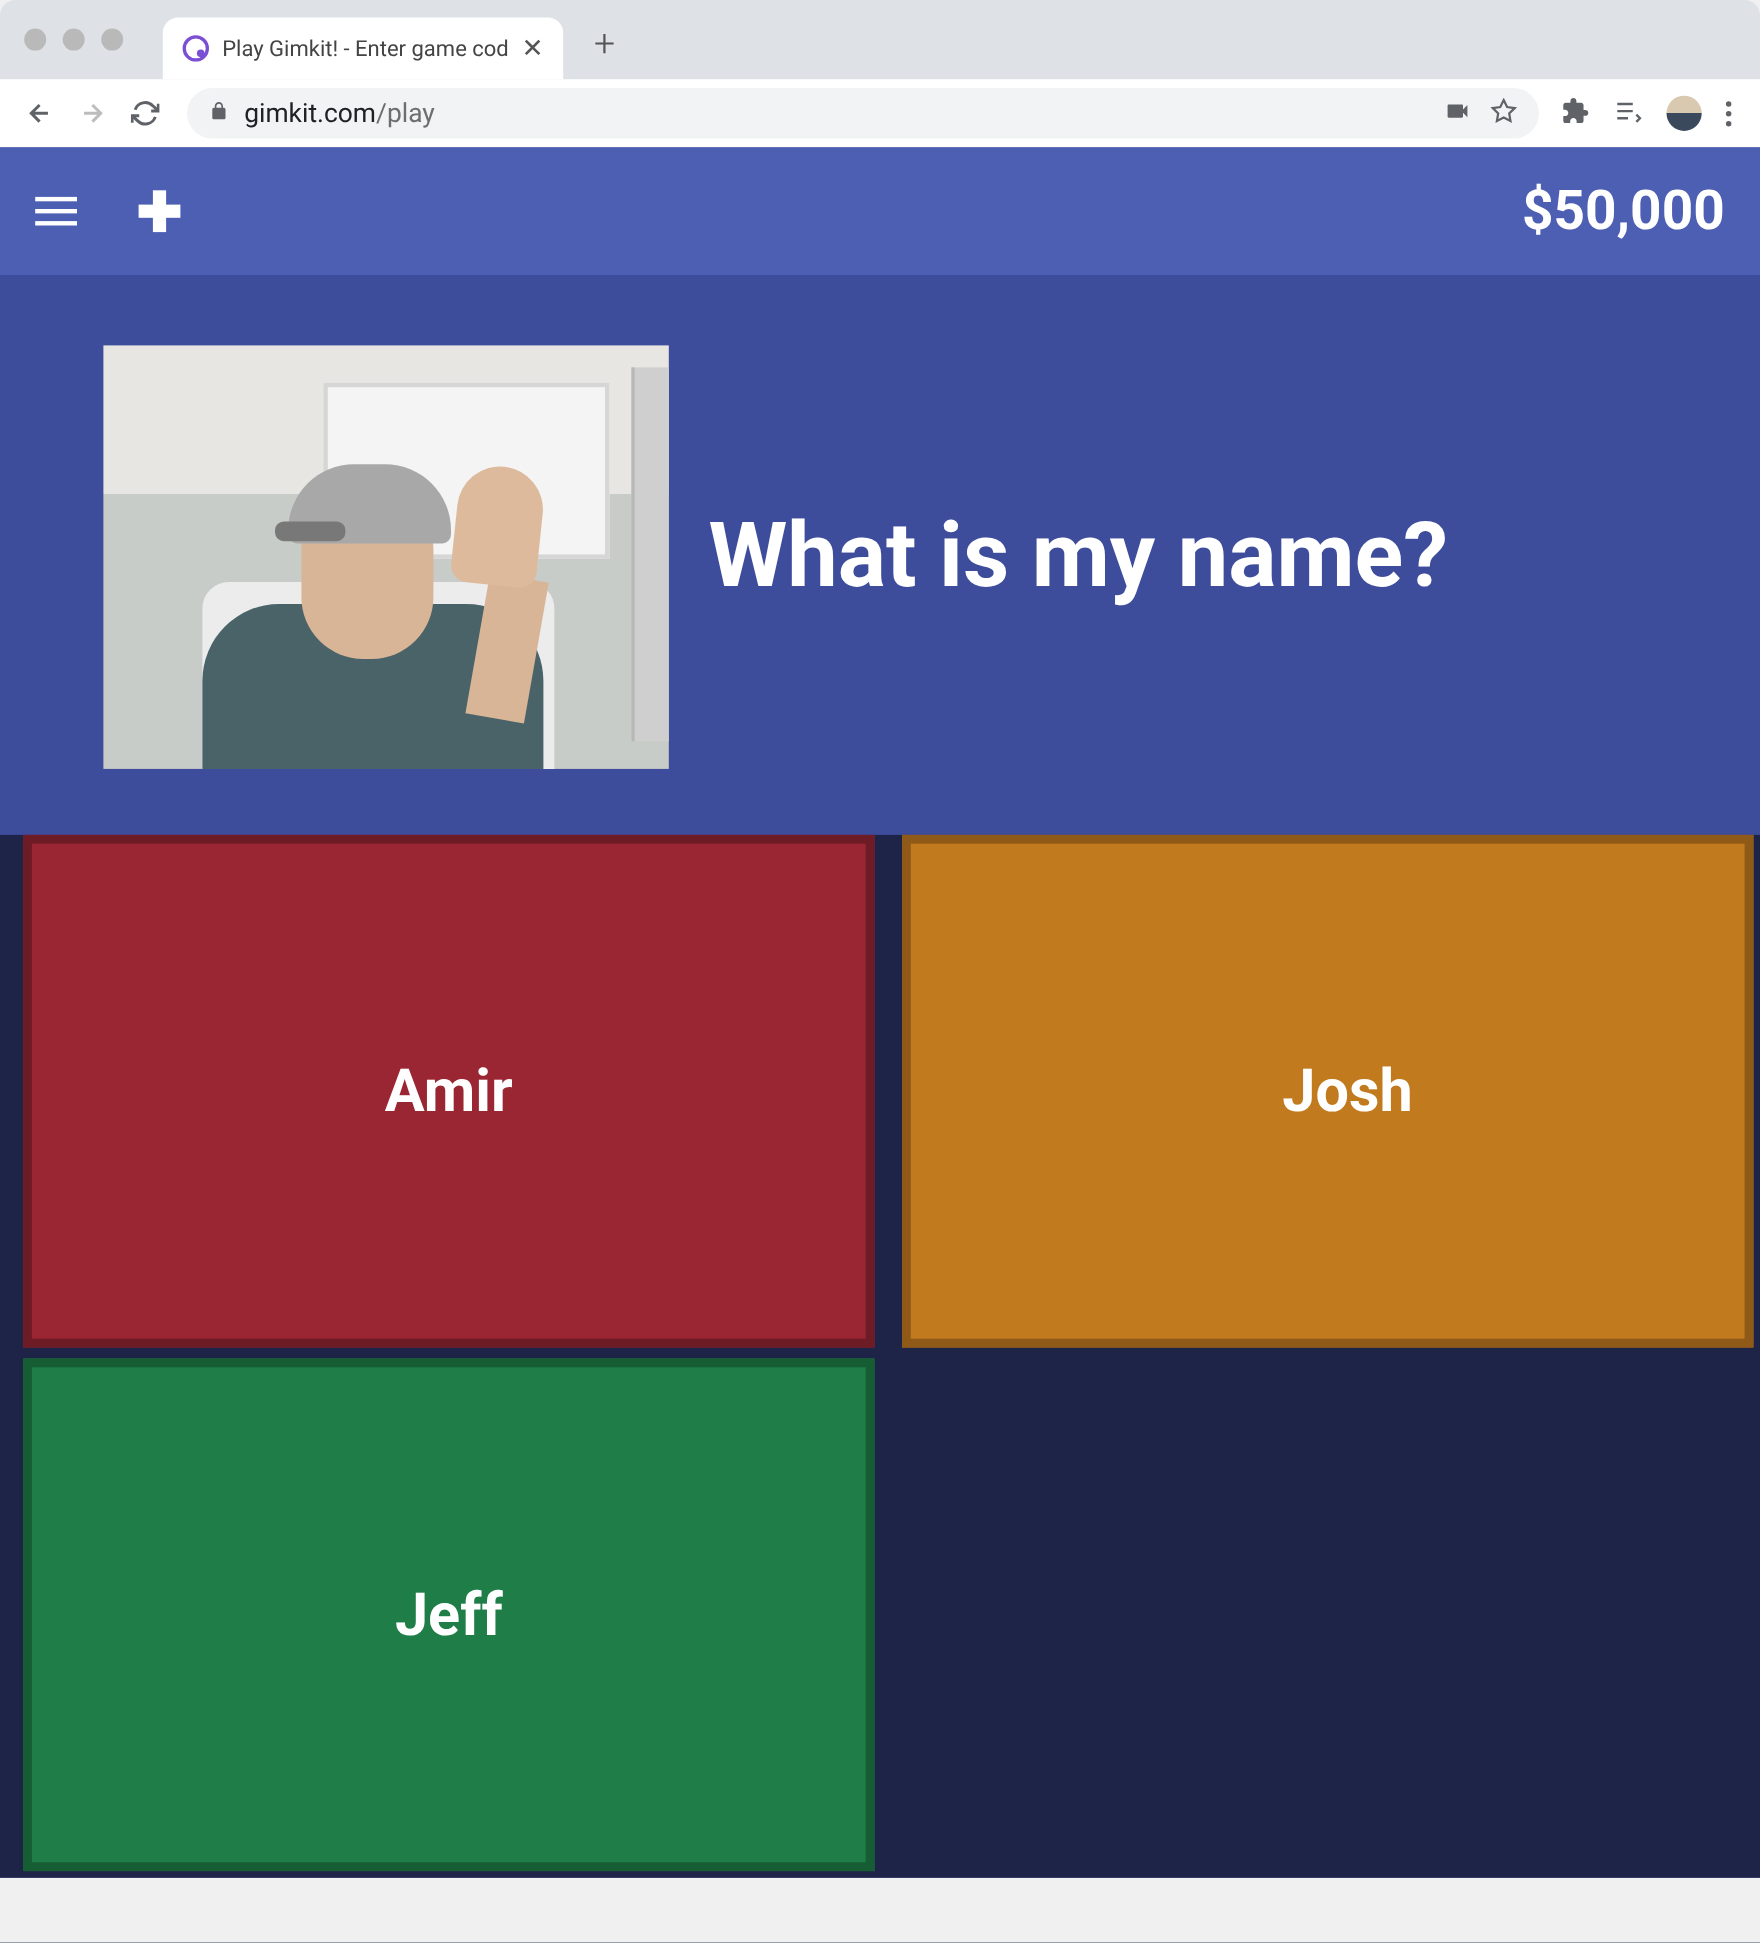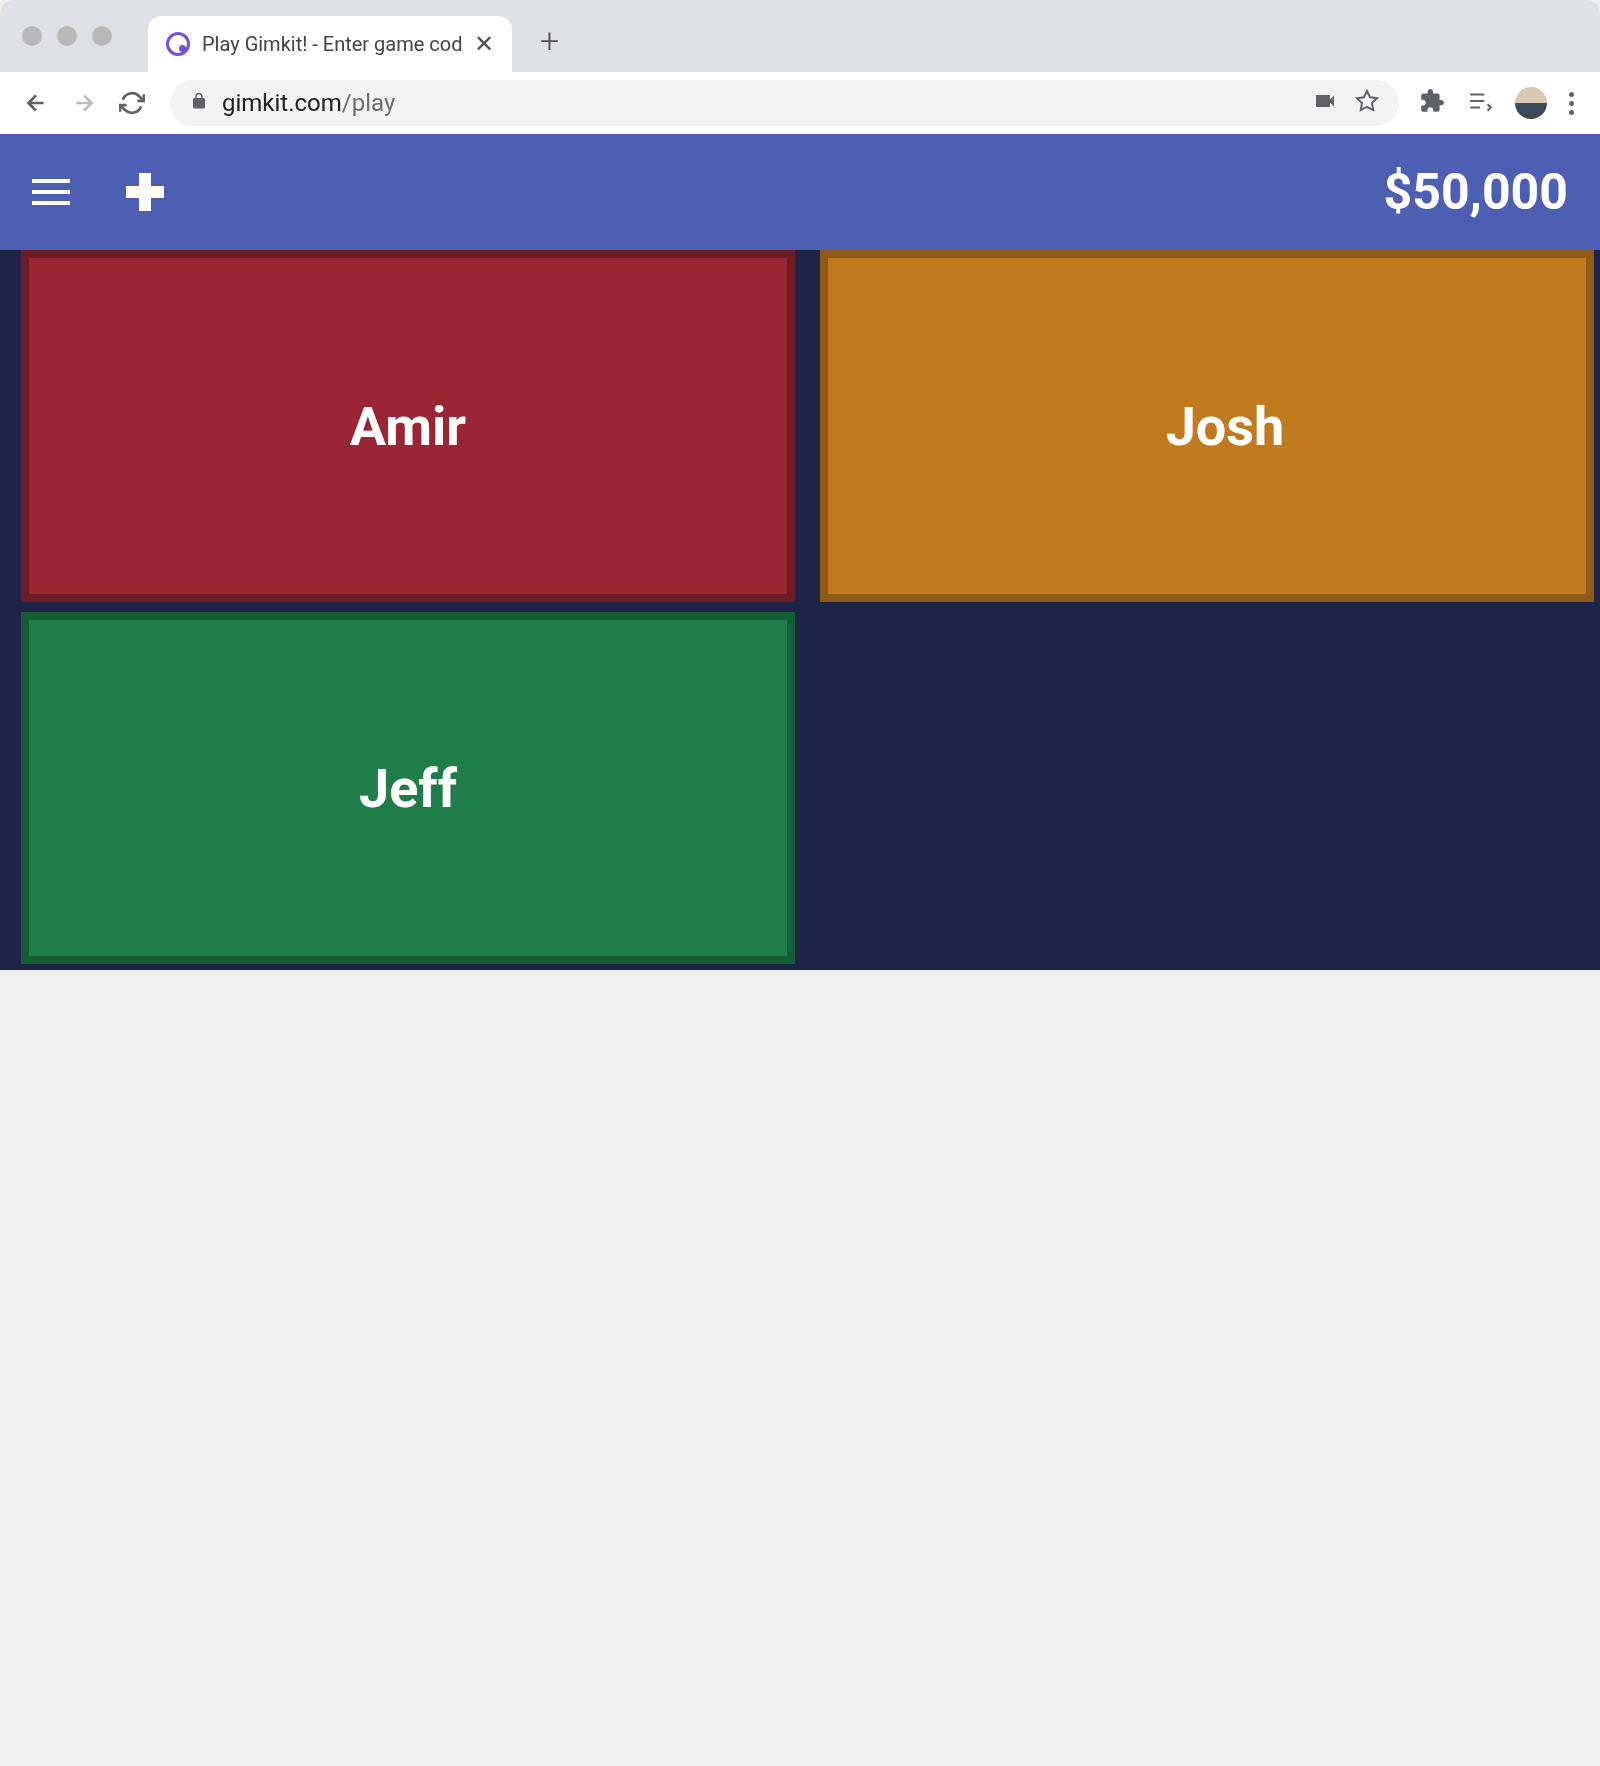--- a/index.html
+++ b/index.html
@@ -309,21 +309,21 @@
     }
     
     .answers-grid {
       display: grid;
       grid-template-columns: 1fr 1fr;
       gap: 10px;
       padding: 0 6px 6px;
       background: #1d2447;
     }
     .answer-card {
-      height: 352px;
+      height: 466px;
       display: flex;
       align-items: center;
       justify-content: center;
       cursor: pointer;
       font-size: 54px;
       font-weight: 700;
       color: #fff;
       margin-left: 15px;
     }
     .answer-card.red { background: #9a2634; border: 8px solid #6d1c26; }
@@ -420,20 +420,34 @@
           <span></span>
       </div>
       <div class="dpad">
         <div class="dpad-h"></div>
         <div class="dpad-v"></div>
       </div>
     </div>
     <div class="money-display">$50,000</div>
   </div>
 
+  <div class="question-area">
+    <div class="question-image">
+      <div class="qi-whiteboard"></div>
+      <div class="qi-door"></div>
+      <div class="qi-chair"></div>
+      <div class="qi-shirt"></div>
+      <div class="qi-arm"></div>
+      <div class="qi-head"></div>
+      <div class="qi-cap"></div>
+      <div class="qi-brim"></div>
+      <div class="qi-hand"></div>
+    </div>
+    <div class="question-text">What is my name?</div>
+  </div>
 
   <div class="answers-grid">
     <div class="answer-card red">
       <span>Amir</span>
     </div>
     <div class="answer-card orange">
       <span>Josh</span>
     </div>
     <div class="answer-card green">
       <span>Jeff</span>

